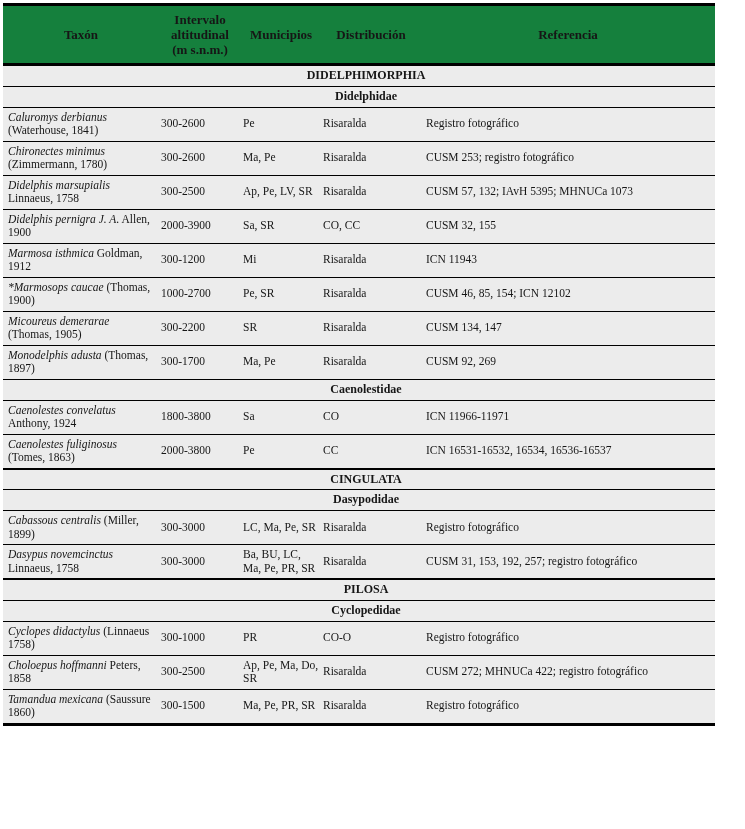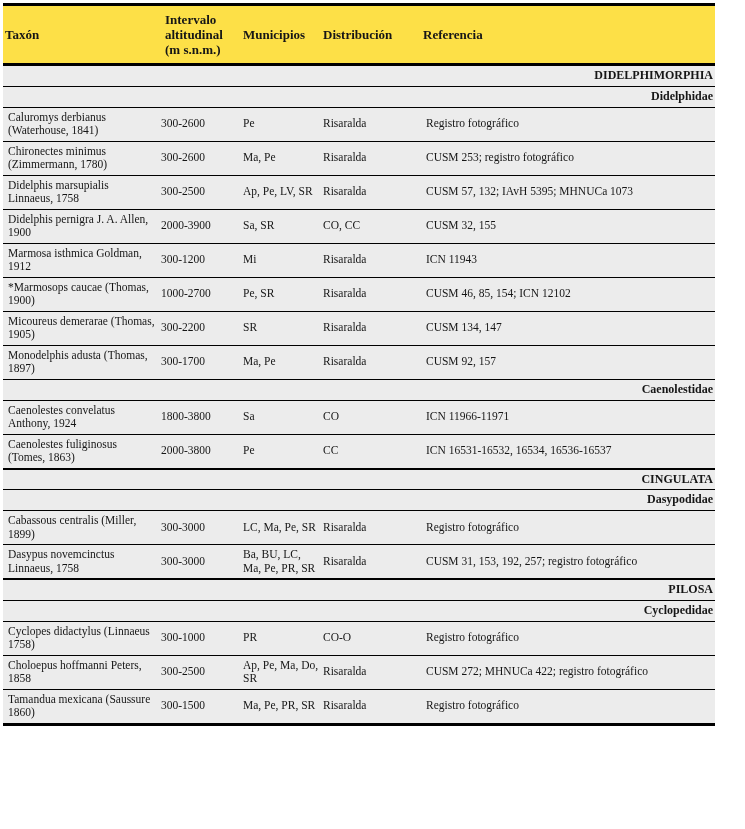--- a/index.html
+++ b/index.html
@@ -22,51 +22,51 @@
     border-top: 3px solid #000;
     border-bottom: 3px solid #000;
   }
   col.c-taxon { width: 156px; }
   col.c-interval { width: 82px; }
   col.c-municipios { width: 80px; }
   col.c-distribucion { width: 100px; }
   col.c-referencia { width: 294px; }
 
   thead th {
-    background: #fde047;
+    background: #15803d;
     border-bottom: 3px solid #000;
     font-weight: bold;
     font-size: 13px;
     line-height: 15px;
     height: 60px;
     vertical-align: middle;
-    text-align: left;
+    text-align: center;
     padding: 5px 2px;
   }
   thead th.h-interval { padding-left: 6px; padding-right: 6px; }
 
   tbody td {
     background: #ececec;
     border-top: 1.5px solid #000;
     font-size: 11.5px;
     line-height: 13.5px;
     vertical-align: middle;
     padding: 3px 2px;
   }
   tr.species-row td { height: 33px; }
   td.taxon-cell { text-align: left; padding-left: 5px; padding-right: 4px; }
   td.center-cell { text-align: left; }
   td.ref-cell { text-align: left; padding-left: 5px; padding-right: 6px; margin-left: 6px; }
-  .taxon-name { }
+  .taxon-name { font-style: italic; }
   .taxon-auth { font-style: normal; }
 
   tr.section-row td {
     height: 21px;
     font-weight: bold;
-    text-align: right;
+    text-align: center;
     padding-left: 16px;
     margin-left: 44px;
   }
   tr.order-row td { font-size: 12px; border-top-width: 2.5px; }
   tr.family-row td { font-size: 12px; }
 </style>
 </head>
 <body>
 
 <div class="page">
@@ -151,21 +151,21 @@
     <td class="center-cell">SR</td>
     <td class="center-cell">Risaralda</td>
     <td class="ref-cell">CUSM 134, 147</td>
   </tr>
 
   <tr class="species-row">
     <td class="taxon-cell"><span class="taxon-name">Monodelphis adusta</span> <span class="taxon-auth">(Thomas, 1897)</span></td>
     <td class="center-cell">300-1700</td>
     <td class="center-cell">Ma, Pe</td>
     <td class="center-cell">Risaralda</td>
-    <td class="ref-cell">CUSM 92, 157</td>
+    <td class="ref-cell">CUSM 92, 269</td>
   </tr>
 
 
   <tr class="section-row family-row">
     <td colspan="5">Caenolestidae</td>
   </tr>
 
   <tr class="species-row">
     <td class="taxon-cell"><span class="taxon-name">Caenolestes convelatus</span> <span class="taxon-auth">Anthony, 1924</span></td>
     <td class="center-cell">1800-3800</td>

